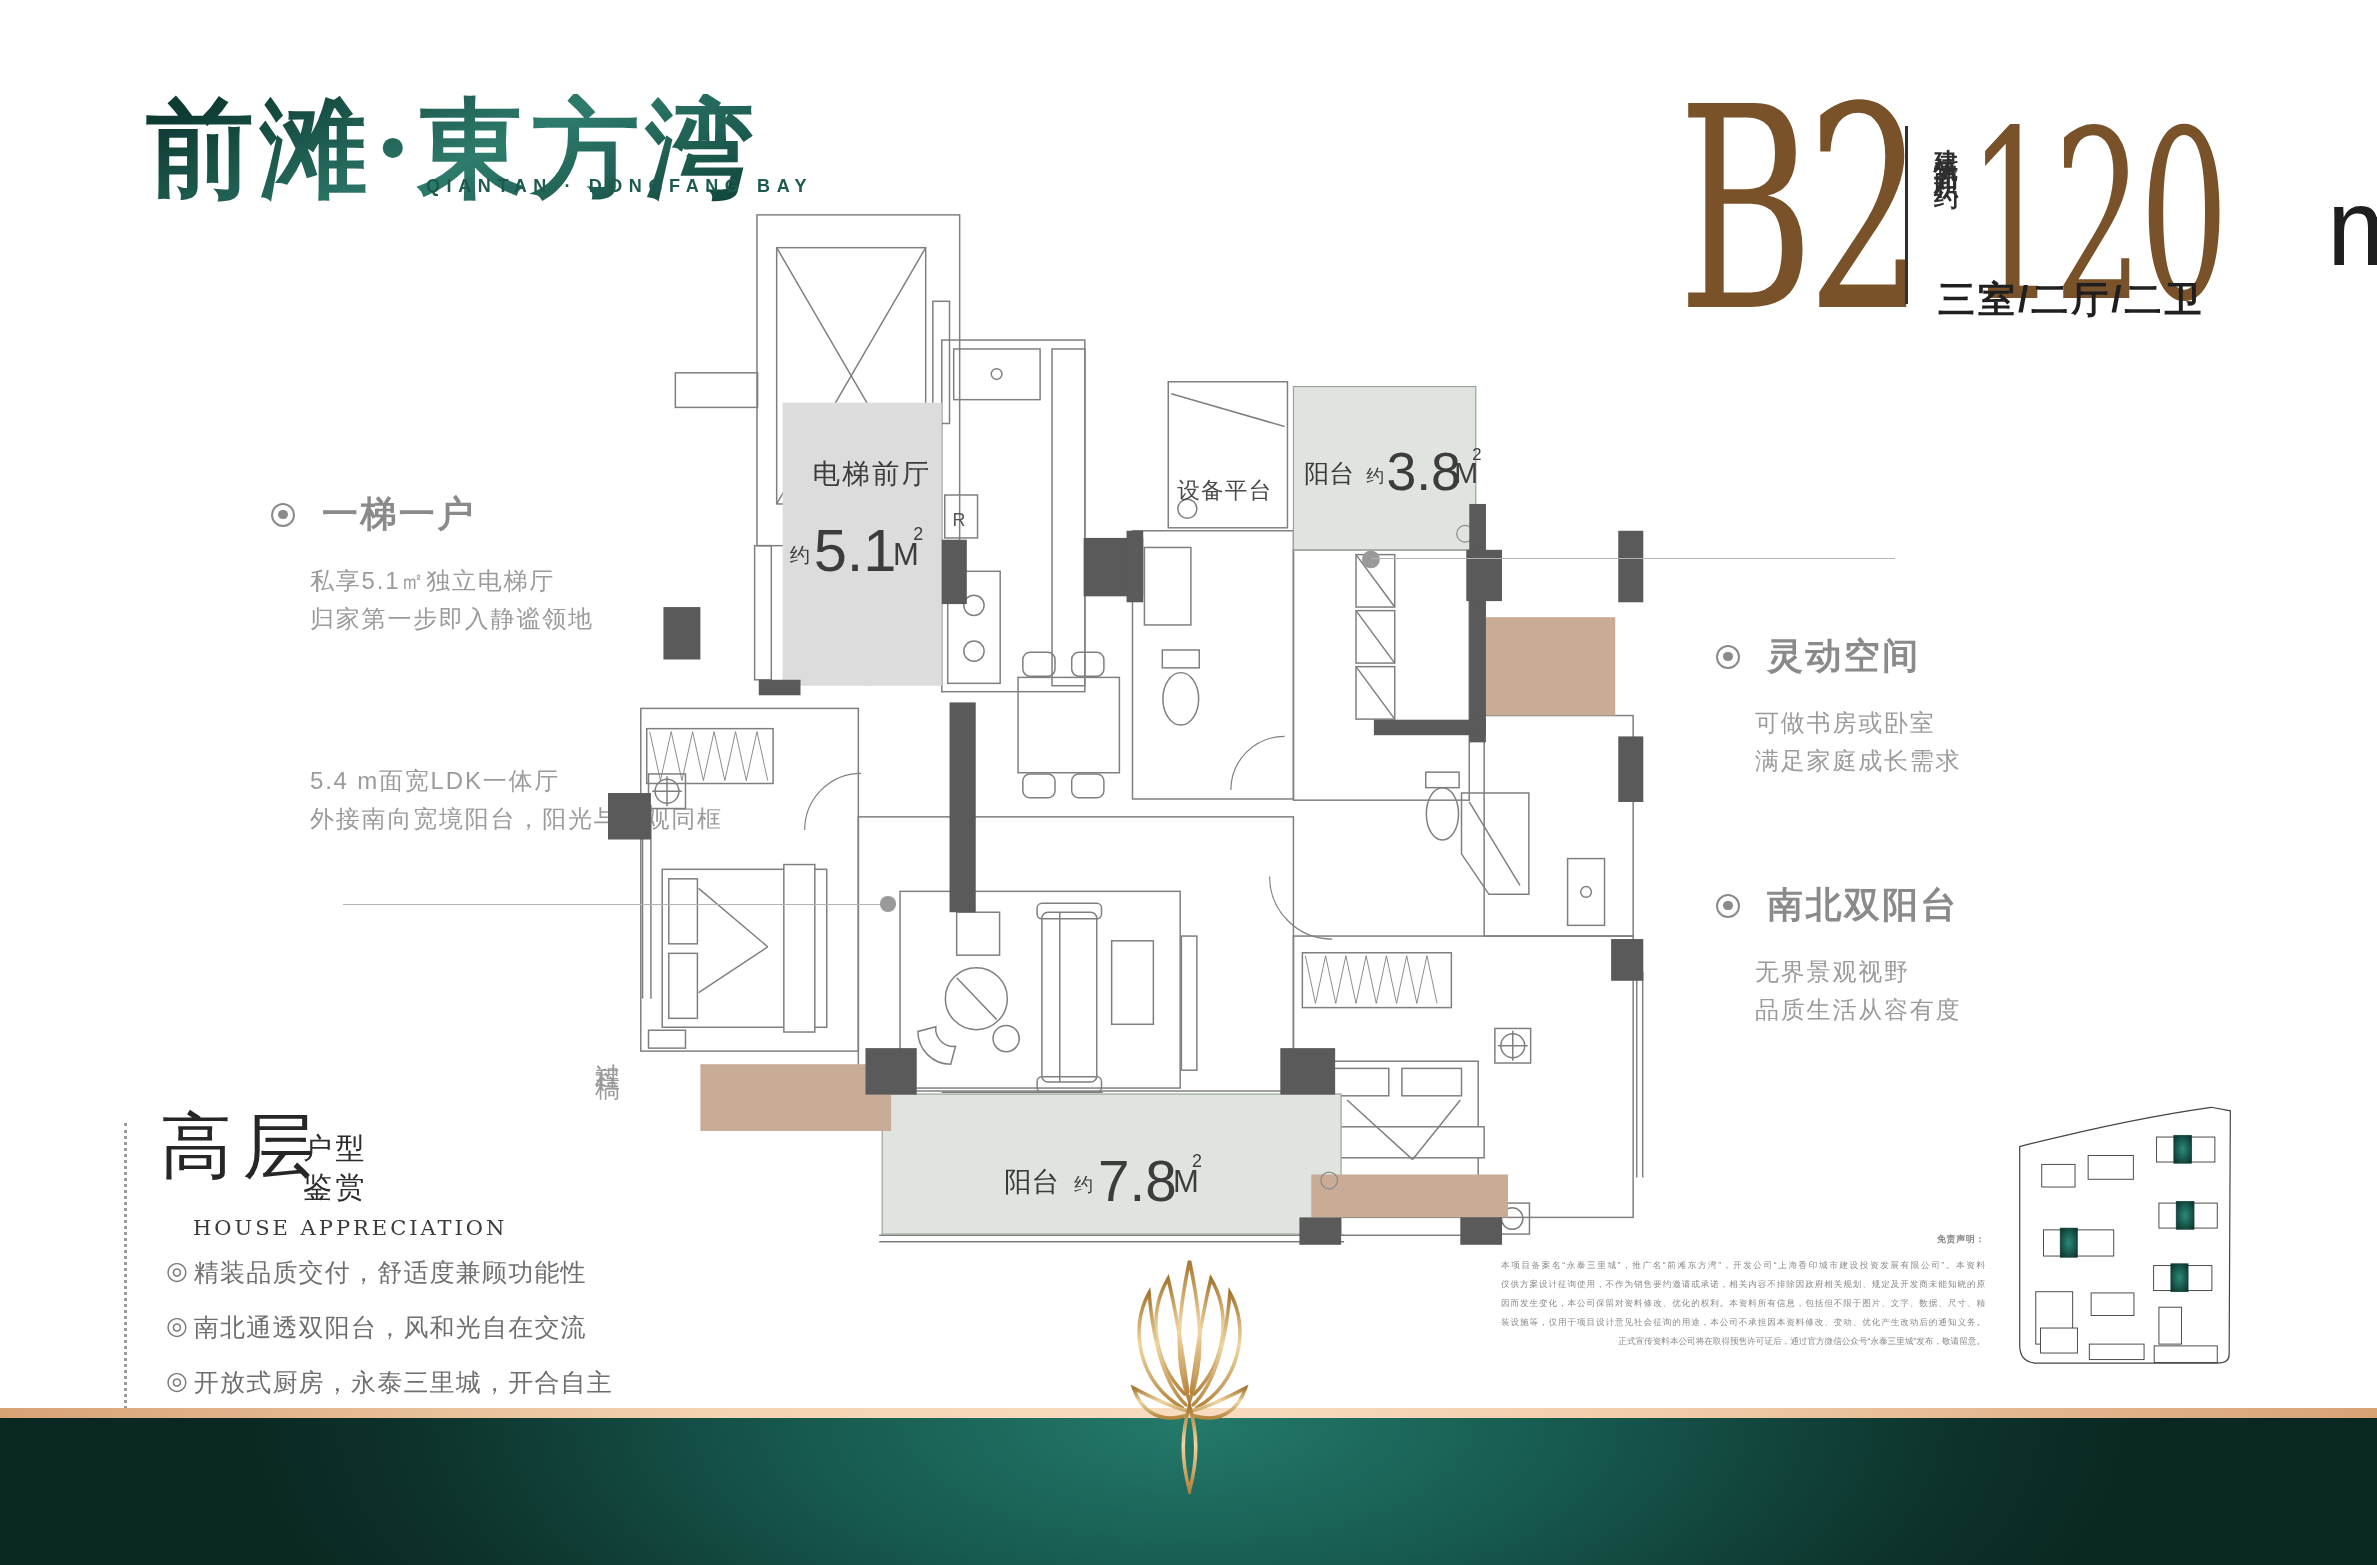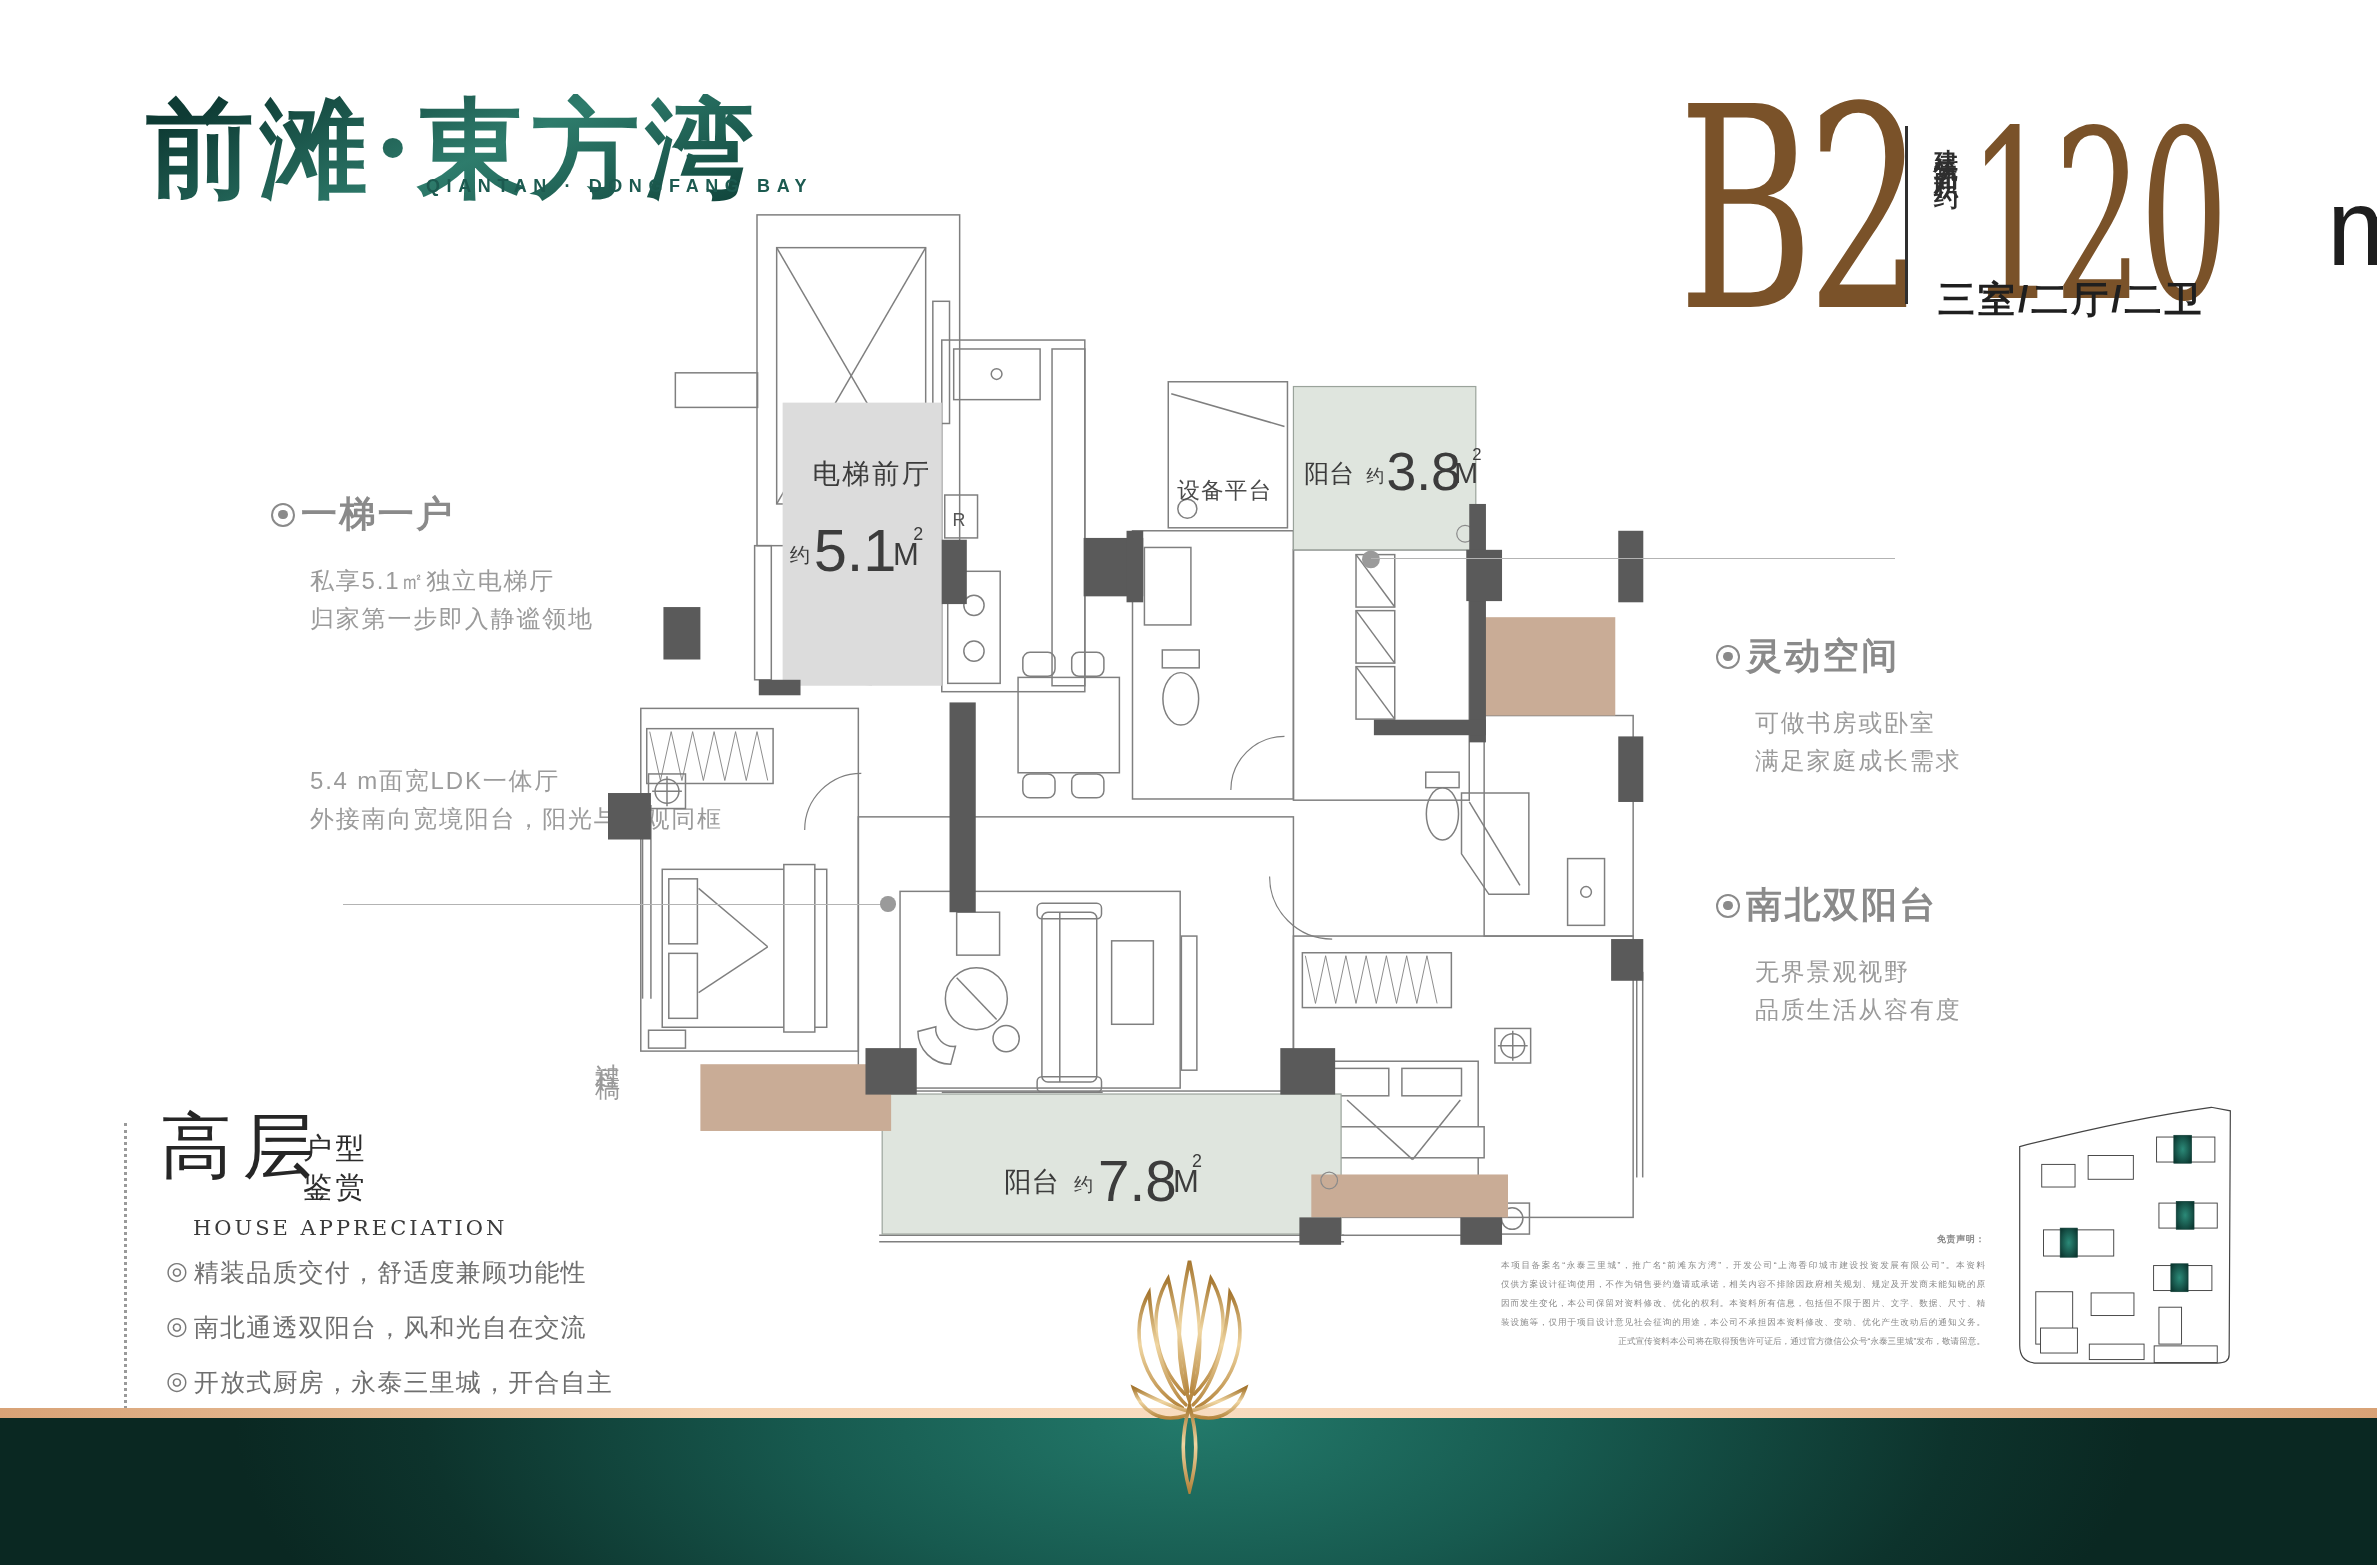--- a/index.html
+++ b/index.html
@@ -18,21 +18,21 @@
   .unit-divider{left:1905px;top:126px;width:3px;height:178px;background:#2f2f2f;}
   .unit-area-label{left:1930px;top:129px;writing-mode:vertical-rl;text-orientation:upright;
                    font-size:24px;letter-spacing:9.5px;color:#2e2e2e;font-weight:bold;height:179px;}
   .unit-area{left:1968px;top:100px;white-space:nowrap;}
   .unit-area .num{font-family:"DejaVu Serif",serif;font-size:234px;line-height:1;color:#7a5229;
                   display:inline-block;transform:scaleX(.60);transform-origin:left top;letter-spacing:-6px;}
   .unit-area .unit-m{font-size:110px;color:#1e1e1e;position:relative;top:-33px;left:-70px;}
   .unit-rooms{left:1938px;top:275px;font-size:37px;color:#1f1f1f;letter-spacing:3px;font-weight:bold;}
   
   .anno{white-space:nowrap;}
-  .anno .head{display:flex;align-items:center;gap:6px;}
+  .anno .head{display:flex;align-items:center;gap:27px;}
   .bullseye{width:20px;height:20px;border:2.4px solid #8a8a8a;border-radius:50%;
             display:flex;align-items:center;justify-content:center;flex:0 0 auto;}
   .bullseye i{width:9.5px;height:9.5px;background:#8a8a8a;border-radius:50%;}
   .anno .title{font-size:36px;color:#8a8a8a;font-weight:bold;letter-spacing:2.4px;}
   .anno .body{margin:22.6px 0 0 39px;font-size:24px;color:#9b9b9b;line-height:38px;letter-spacing:1.8px;}
   
   .dotline{left:124px;top:1123px;height:322px;border-left:3px dotted #9a9a9a;}
   .app-big{left:160px;top:1110px;font-family:"DejaVu Serif",serif;font-size:72px;line-height:1;
            color:#262626;letter-spacing:10.7px;}
   .app-small{left:303px;font-family:"DejaVu Serif",serif;font-size:29px;color:#2c2c2c;letter-spacing:3.6px;}

